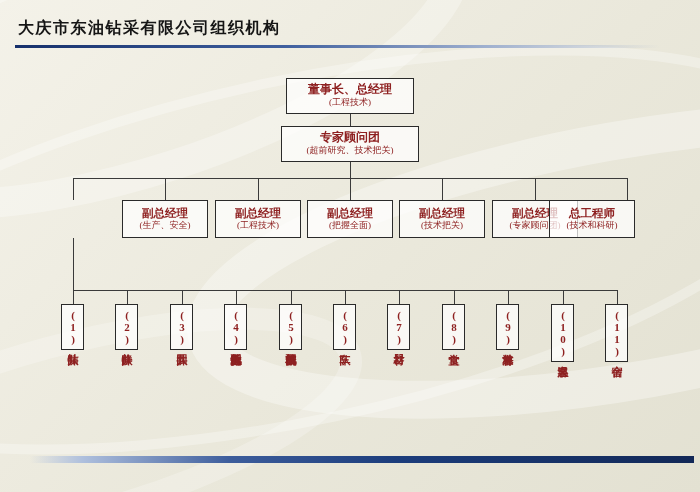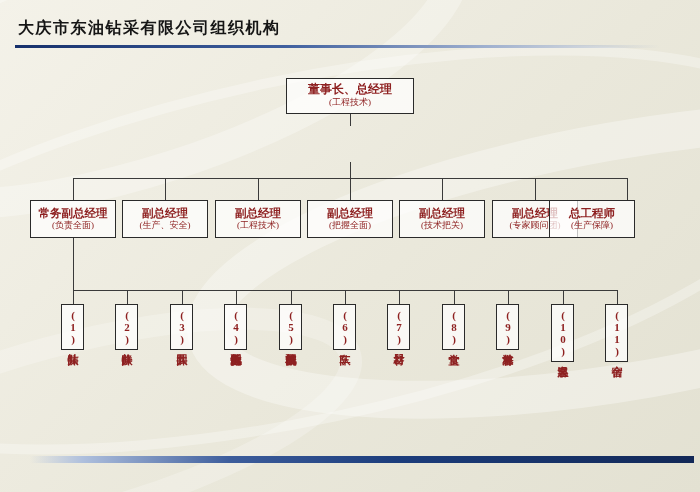--- a/index.html
+++ b/index.html
@@ -87,25 +87,25 @@
   <div class="cline" style="left:454px; top:290px; width:1px; height:14px;"></div>
   <div class="cline" style="left:508px; top:290px; width:1px; height:14px;"></div>
   <div class="cline" style="left:563px; top:290px; width:1px; height:14px;"></div>
   <div class="cline" style="left:617px; top:290px; width:1px; height:14px;"></div>
 
   <div class="box root">
     <div class="box-title">董事长、总经理</div>
     <div class="box-sub">(工程技术)</div>
   </div>
 
+  <div class="box advisor">
+    <div class="box-title">专家顾问团</div>
+    <div class="box-sub">(超前研究、技术把关)</div>
+  </div>
 
-  <div class="box mgr" style="left:30px">
-    <div class="box-title">常务副总经理</div>
-    <div class="box-sub">(负责全面)</div>
-  </div>
   <div class="box mgr" style="left:122px">
     <div class="box-title">副总经理</div>
     <div class="box-sub">(生产、安全)</div>
   </div>
   <div class="box mgr" style="left:215px">
     <div class="box-title">副总经理</div>
     <div class="box-sub">(工程技术)</div>
   </div>
   <div class="box mgr" style="left:307px">
     <div class="box-title">副总经理</div>
@@ -114,21 +114,21 @@
   <div class="box mgr" style="left:399px">
     <div class="box-title">副总经理</div>
     <div class="box-sub">(技术把关)</div>
   </div>
   <div class="box mgr" style="left:492px">
     <div class="box-title">副总经理</div>
     <div class="box-sub">(专家顾问团)</div>
   </div>
   <div class="box mgr" style="left:549px">
     <div class="box-title">总工程师</div>
-    <div class="box-sub">(生产保障)</div>
+    <div class="box-sub">(技术和科研)</div>
   </div>
 
   <div class="vbox" style="left:61px">(1)钻井队</div>
   <div class="vbox" style="left:115px">(2)修井队</div>
   <div class="vbox" style="left:170px">(3)固井队</div>
   <div class="vbox" style="left:224px">(4)低洼地配合作业队</div>
   <div class="vbox" style="left:279px">(5)机械修配车间</div>
   <div class="vbox" style="left:333px">(6)车队</div>
   <div class="vbox" style="left:387px">(7)器材</div>
   <div class="vbox" style="left:442px">(8)食堂</div>

